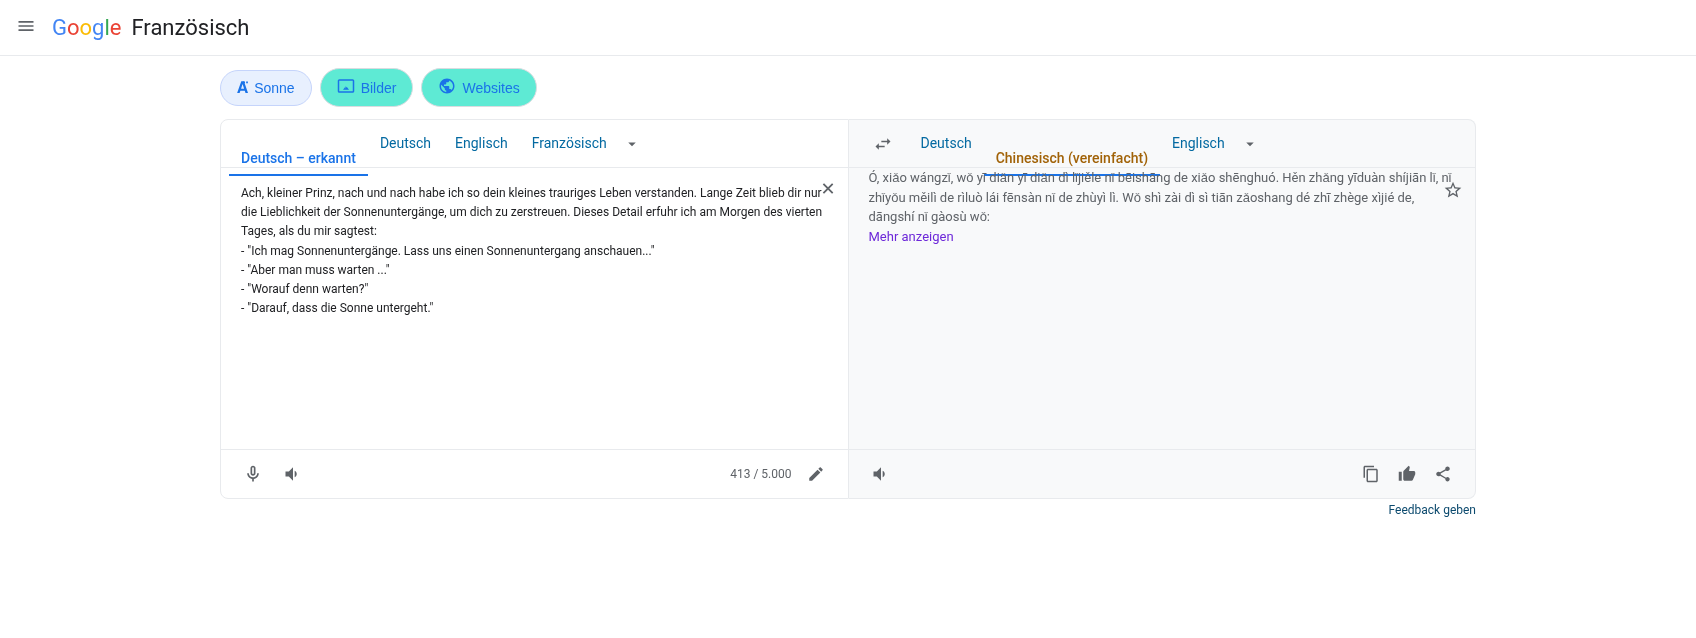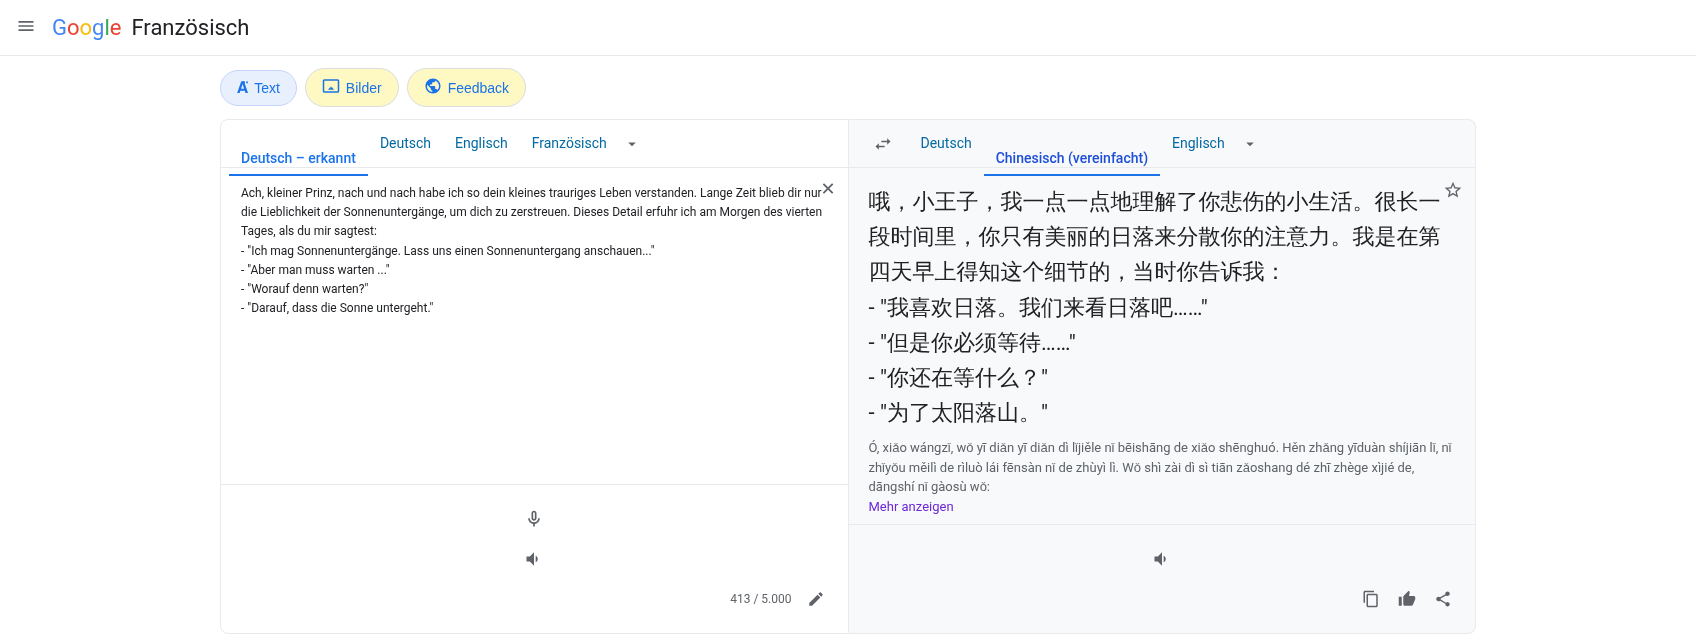--- a/index.html
+++ b/index.html
@@ -47,21 +47,21 @@
     .mode-tab {
       display: flex;
       align-items: center;
       gap: 6px;
       padding: 8px 16px;
       border-radius: 20px;
       border: 1px solid #dadce0;
       cursor: pointer;
       font-size: 14px;
       color: #1a73e8;
-      background: #fef9c3;
+      background: #5eead4;
       font-weight: 500;
     }
     .mode-tab.active {
       background: #e8f0fe;
       border-color: #c5d4fb;
     }
 
     
     .translator {
       display: flex;
@@ -168,24 +168,23 @@
       color: #6d28d9;
       cursor: pointer;
       text-decoration: none;
       font-size: 13px;
     }
 
     
     .bottom-bar {
       display: flex;
       align-items: center;
-      padding: 18px 16px;
+      padding: 8px 16px;
       border-top: 1px solid #e8eaed;
       gap: 8px;
-      flex-direction: column;
     }
     .bottom-bar-right {
       margin-left: auto;
       display: flex;
       align-items: center;
       gap: 8px;
       color: #5f6368;
       font-size: 12px;
     }
     .icon-btn {
@@ -254,37 +253,37 @@
         <span class="logo-l">l</span>
         <span class="logo-e">e</span>
     </span>
     <span class="logo-title">Französisch</span>
   </div>
 </header>
 
 <div class="mode-tabs">
   <button class="mode-tab active">
     <span style="font-size:16px;">𝐀̈</span>
-    <span>Text</span>
+    <span>Sonne</span>
   </button>
   <button class="mode-tab">
     <span>
       <svg class="svg-icon-sm" viewBox="0 0 24 24">
           <path d="M21 3H3C2 3 1 4 1 5v14c0 1.1.9 2 2 2h18c1.1 0 2-.9 2-2V5c0-1-1-2-2-2zm0 16H3V5h18v14zm-9-7l-4 5h8l-3-4-2 2.5L12 12z"></path>
         </svg>
     </span>
     <span>Bilder</span>
   </button>
   <button class="mode-tab">
     <span>
       <svg class="svg-icon-sm" viewBox="0 0 24 24">
           <path d="M12 2C6.48 2 2 6.48 2 12s4.48 10 10 10 10-4.48 10-10S17.52 2 12 2zm-1 17.93c-3.95-.49-7-3.85-7-7.93 0-.62.08-1.21.21-1.79L9 15v1c0 1.1.9 2 2 2v1.93zm6.9-2.54c-.26-.81-1-1.39-1.9-1.39h-1v-3c0-.55-.45-1-1-1H8v-2h2c.55 0 1-.45 1-1V7h2c1.1 0 2-.9 2-2v-.41c2.93 1.19 5 4.06 5 7.41 0 2.08-.8 3.97-2.1 5.39z"></path>
         </svg>
     </span>
-    <span>Feedback</span>
+    <span>Websites</span>
   </button>
 </div>
 
 <div class="translator">
 
   <div class="left-panel">
 
     <div class="lang-bar">
       <div class="lang-tab active">
         <span>Deutsch – erkannt</span>
@@ -340,39 +339,34 @@
 
     <div class="right-lang-bar">
       <div class="lang-swap-btn">
         <svg class="svg-icon" viewBox="0 0 24 24">
             <path d="M6.99 11L3 15l3.99 4v-3H14v-2H6.99v-3zM21 9l-3.99-4v3H10v2h7.01v3L21 9z"></path>
           </svg>
       </div>
       <div class="lang-tab">
         <span>Deutsch</span>
       </div>
-      <div class="lang-tab active" style="color:#1d4ed8; border-bottom:2px solid #1a73e8; margin-bottom:-1px; font-weight:500; padding:8px 12px;">
+      <div class="lang-tab active" style="color:#a16207; border-bottom:2px solid #1a73e8; margin-bottom:-1px; font-weight:500; padding:8px 12px;">
         <span>Chinesisch (vereinfacht)</span>
       </div>
       <div class="lang-tab">
         <span>Englisch</span>
       </div>
       <div class="lang-more-btn">
         <svg class="svg-icon-sm" viewBox="0 0 24 24">
             <path d="M7 10l5 5 5-5z"></path>
           </svg>
       </div>
     </div>
 
     <div style="position:relative; flex:1;">
-      <div class="translated-text">哦，小王子，我一点一点地理解了你悲伤的小生活。很长一段时间里，你只有美丽的日落来分散你的注意力。我是在第四天早上得知这个细节的，当时你告诉我：
-- "我喜欢日落。我们来看日落吧……"
-- "但是你必须等待……"
-- "你还在等什么？"
-- "为了太阳落山。"</div>
       <div class="transliteration-text">
         <span>Ó, xiǎo wángzǐ, wǒ yī diǎn yī diǎn dì lǐjiěle nǐ bēishāng de xiǎo shēnghuó. Hěn zhǎng yīduàn shíjiān lǐ, nǐ zhǐyǒu měilì de rìluò lái fēnsàn nǐ de zhùyì lì. Wǒ shì zài dì sì tiān zǎoshang dé zhī zhège xìjié de, dāngshí nǐ gàosù wǒ:</span><br>
         <a class="more-link">Mehr anzeigen</a>
       </div>
       <div class="star-btn">
         <svg class="svg-icon" viewBox="0 0 24 24" style="color:#5f6368;">
             <path d="M22 9.24l-7.19-.62L12 2 9.19 8.63 2 9.24l5.46 4.73L5.82 21 12 17.27 18.18 21l-1.63-7.03L22 9.24zM12 15.4l-3.76 2.27 1-4.28-3.32-2.88 4.38-.38L12 6.1l1.71 4.04 4.38.38-3.32 2.88 1 4.28L12 15.4z"></path>
           </svg>
       </div>
     </div>

